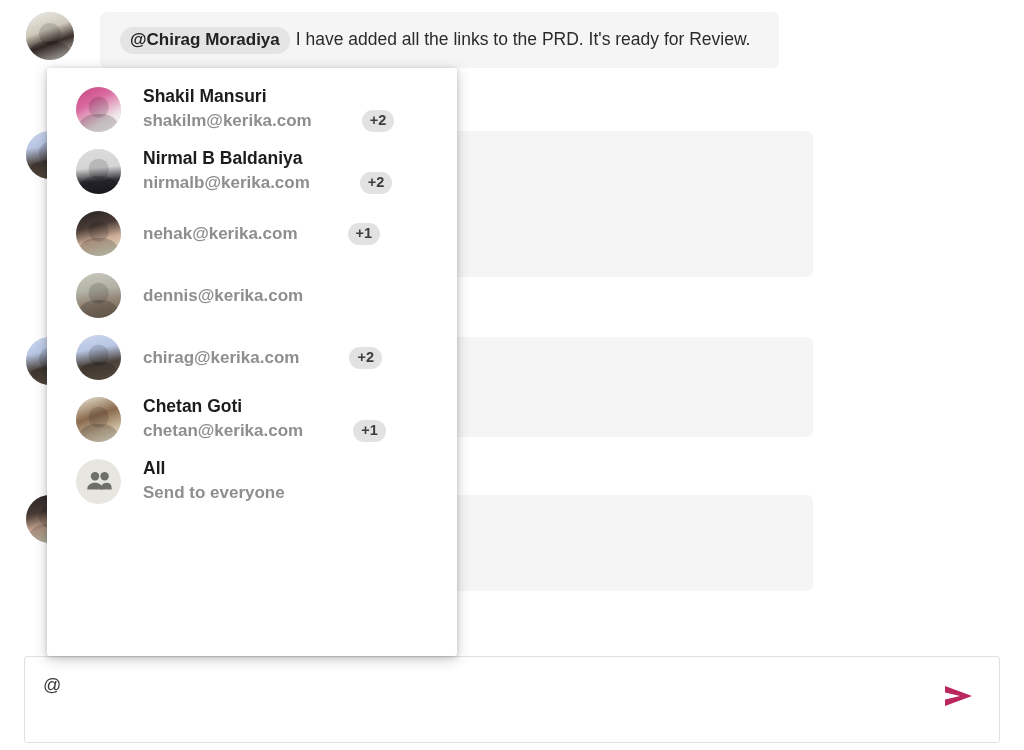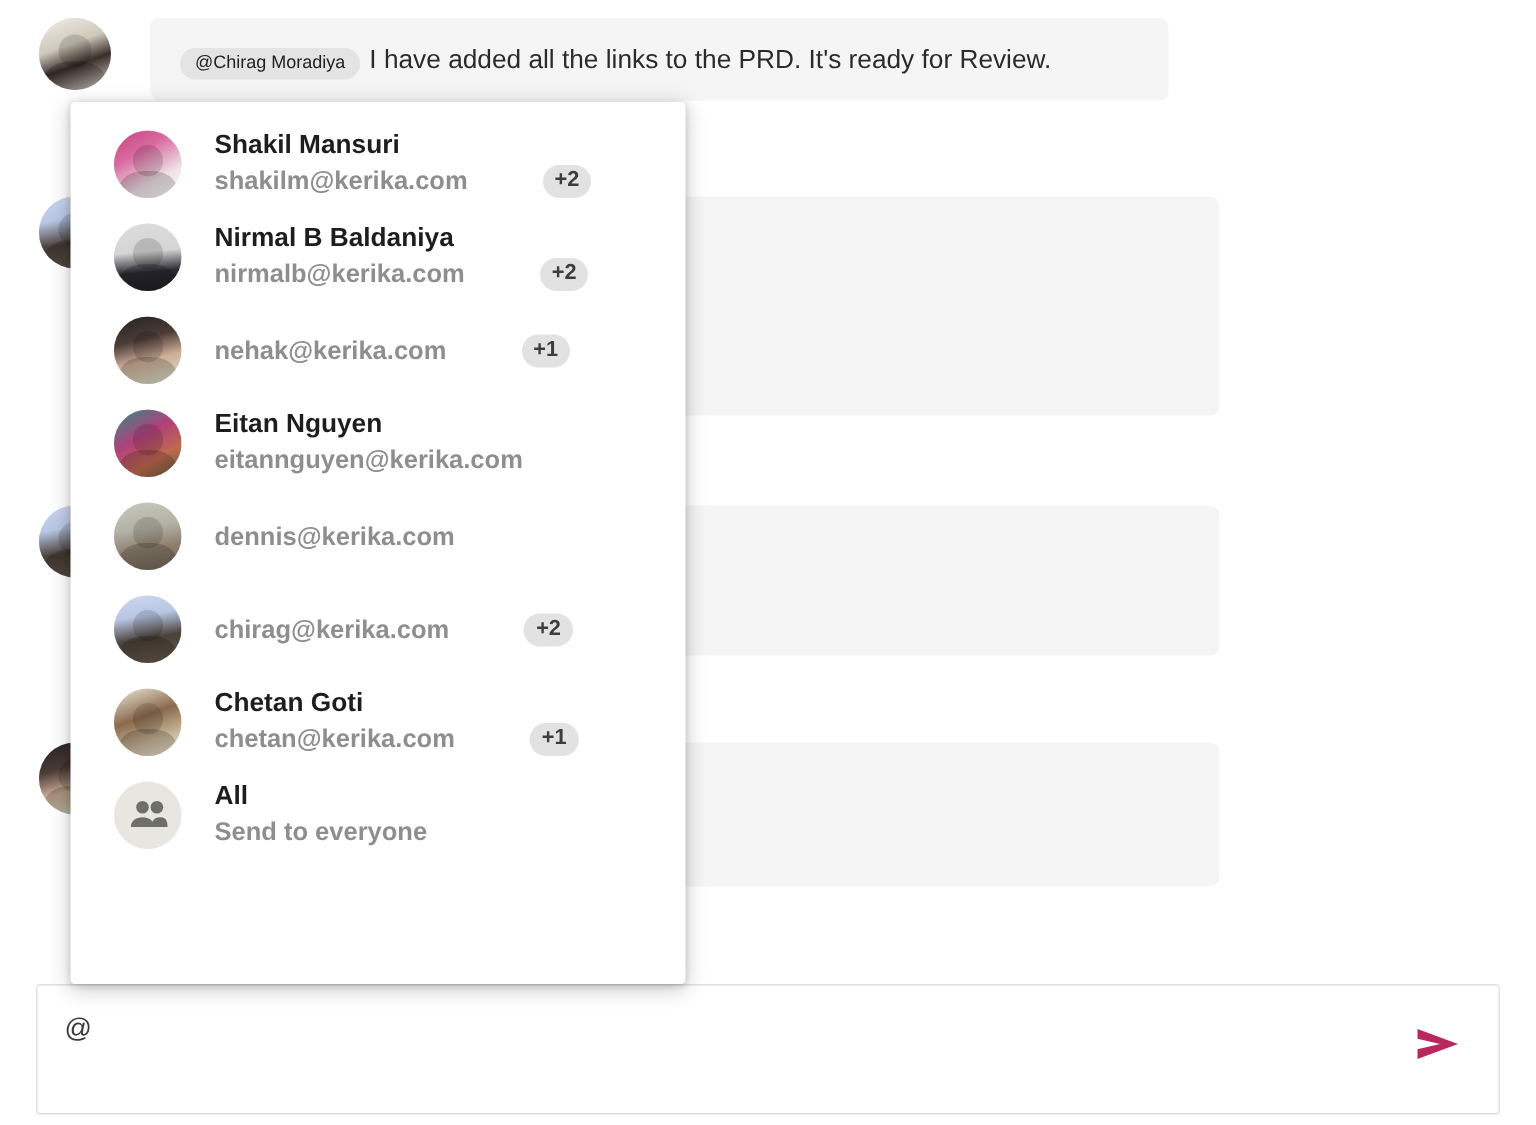--- a/index.html
+++ b/index.html
@@ -59,23 +59,23 @@
     line-height: 1.55;
     color: #2b2b2b;
     box-sizing: border-box;
   }
 
   .mention-chip {
     display: inline-block;
     background: #e4e4e4;
     border-radius: 14px;
     padding: 2px 10px 3px 10px;
-    font-weight: normal;
+    font-weight: bold;
     color: #222222;
-    font-size: 12px;
+    font-size: 17px;
     margin-right: 6px;
     line-height: 1.3;
   }
 
   .msg-line { display: block; white-space: nowrap; }
   .msg-gap { height: 14px; }
 
   .link-pink {
     color: #b9275d;
     text-decoration: underline;
@@ -325,32 +325,20 @@
             <div class="ph ph-neha"></div>
           </div>
         <div class="mi-text">
           <div class="mi-sub">
             <span class="mi-email">nehak@kerika.com</span>
             <span class="mi-badge">+1</span>
           </div>
         </div>
       </li>
 
-      <li class="mention-item">
-        <div class="mi-avatar">
-            <div class="ph ph-eitan"></div>
-          </div>
-        <div class="mi-text">
-          <div class="mi-name">Eitan Nguyen</div>
-          <div class="mi-sub">
-            <span class="mi-email">eitannguyen@kerika.com</span>
-
-          </div>
-        </div>
-      </li>
 
       <li class="mention-item">
         <div class="mi-avatar">
             <div class="ph ph-dennis"></div>
           </div>
         <div class="mi-text">
           <div class="mi-sub">
             <span class="mi-email">dennis@kerika.com</span>
 
           </div>

